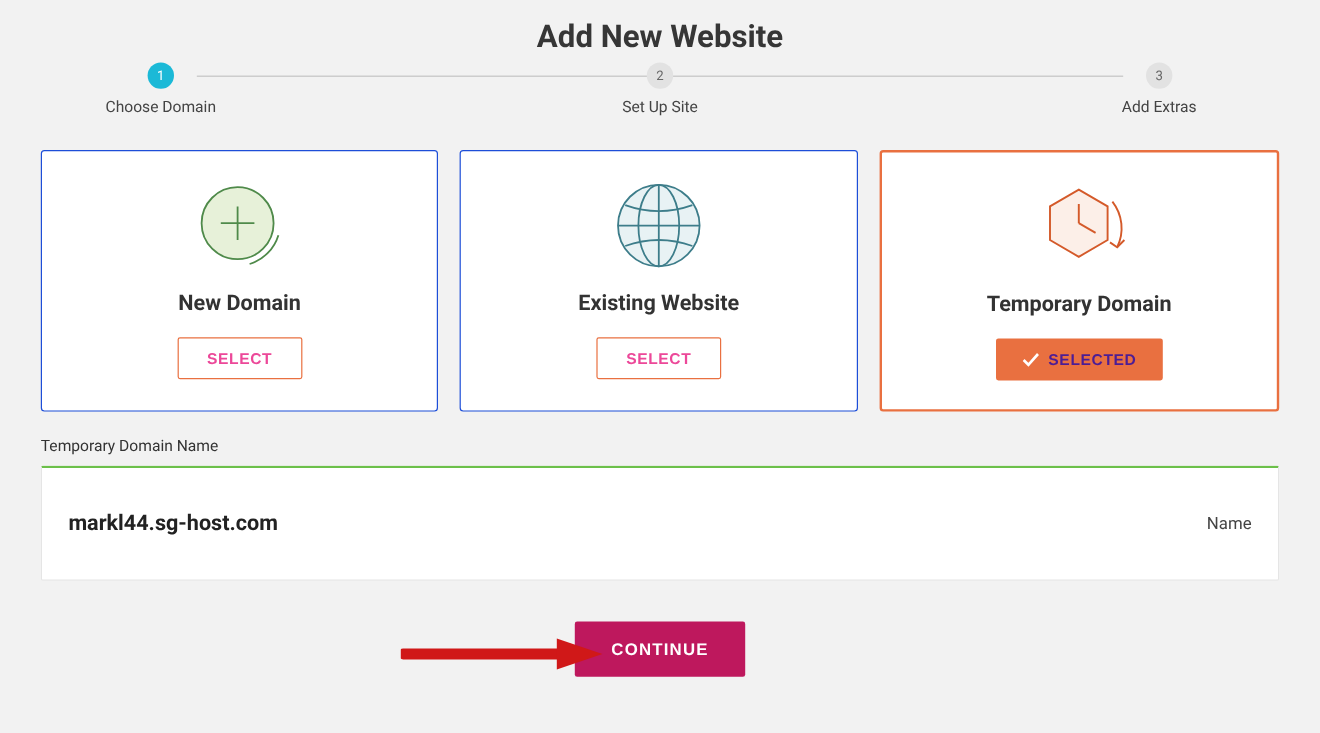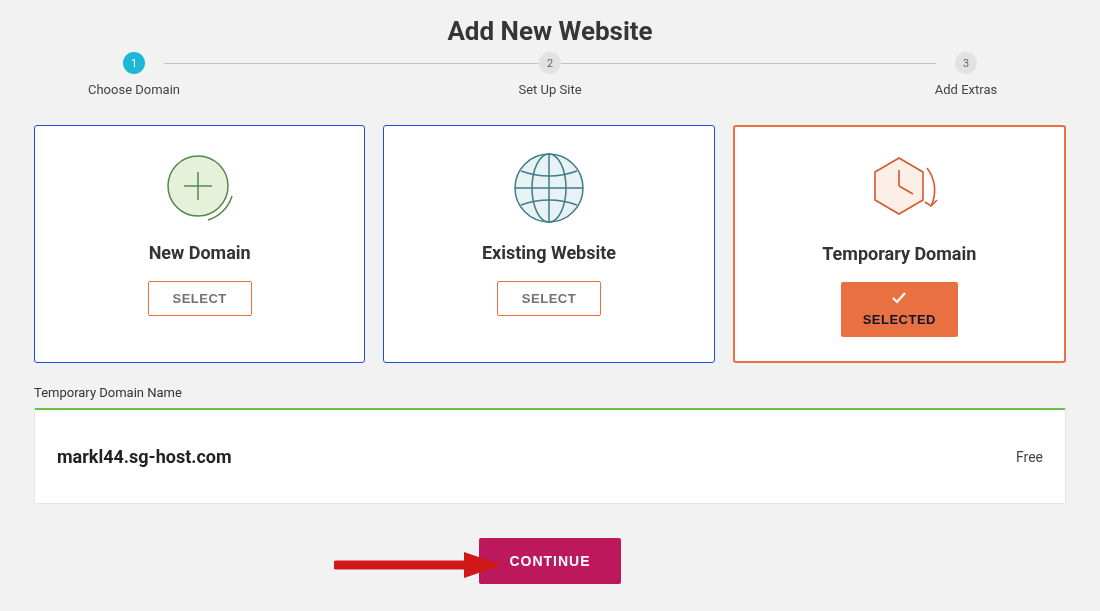--- a/index.html
+++ b/index.html
@@ -102,42 +102,41 @@
   }
   .card-title {
     font-size: 18px;
     font-weight: 700;
     color: #333;
     margin-bottom: 18px;
   }
   .btn-outline {
     border: 1px solid #e97040;
     background: #fff;
-    color: #737373;
+    color: #ec4899;
     font-size: 13px;
     font-weight: 700;
     letter-spacing: 0.5px;
     padding: 9px 24px;
     border-radius: 2px;
     cursor: pointer;
   }
   .btn-fill {
     border: none;
     background: #e97040;
-    color: #0f172a;
+    color: #4c1d95;
     font-size: 13px;
     font-weight: 700;
     letter-spacing: 0.5px;
     padding: 10px 22px;
     border-radius: 2px;
     cursor: pointer;
     display: inline-flex;
     align-items: center;
     gap: 8px;
-    flex-direction: column;
   }
 
   .section-label {
     font-size: 13px;
     color: #333;
     margin-bottom: 8px;
   }
   .domain-box {
     background: #fff;
     border: 1px solid #e5e5e5;
@@ -256,21 +255,21 @@
         <span>SELECTED</span>
       </button>
     </div>
 
   </div>
 
   <div class="section-label">Temporary Domain Name</div>
 
   <div class="domain-box">
     <div class="domain-name">markl44.sg-host.com</div>
-    <div class="price">Free</div>
+    <div class="price">Name</div>
   </div>
 
   <div class="footer">
     <div class="arrow">
       <svg width="170" height="30" viewBox="0 0 170 30">
         <line x1="2" y1="15" x2="135" y2="15" stroke="#d01818" stroke-width="9" stroke-linecap="round"></line>
         <polygon points="130,2 168,15 130,28" fill="#d01818"></polygon>
       </svg>
     </div>
     <button class="continue">CONTINUE</button>

